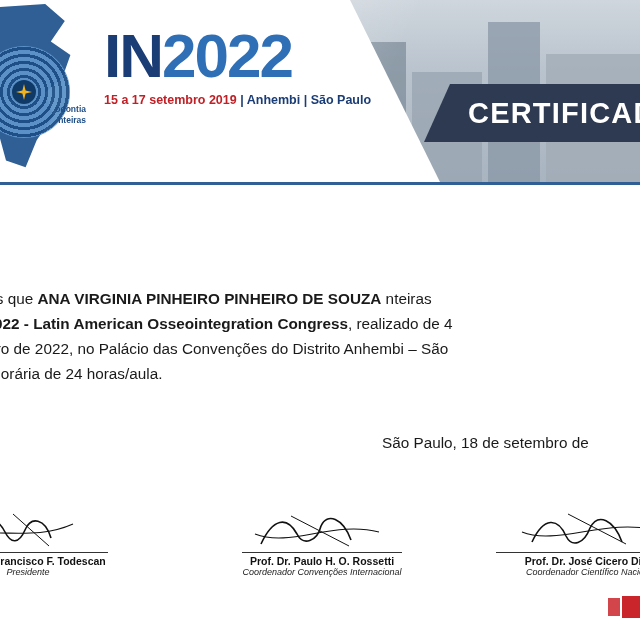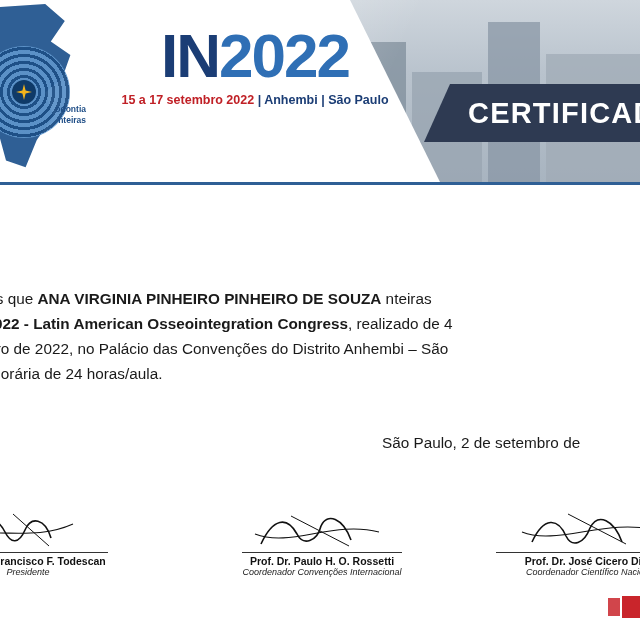--- a/index.html
+++ b/index.html
@@ -142,23 +142,23 @@
     color: #1f4e87;
     font-size: 8.5px;
     font-weight: bold;
     line-height: 11px;
     text-align: right;
   }
 
   
   .logo-block {
     position: absolute;
-    left: 110px; top: 24px;
+    left: 104px; top: 24px;
     width: 290px;
-    text-align: center;
+    text-align: left;
   }
   .logo-main {
     font-size: 62px;
     font-weight: bold;
     line-height: 64px;
     letter-spacing: -2px;
     color: #1f3f78;
     white-space: nowrap;
   }
   .logo-main .in {
@@ -296,39 +296,39 @@
       <div class="map-ring-core"></div>
       <div class="map-spark"></div>
     </div>
     <div class="map-label">odontia<br>nteiras</div>
 
     <div class="logo-block">
       <div class="logo-main">
         <span class="in">IN</span><span class="yr">2022</span>
       </div>
       <div class="logo-date">
-        <span class="red">15 a 17 setembro 2022</span>
+        <span class="red">15 a 17 setembro 2019</span>
         <span>|</span>
         <span>Anhembi</span>
         <span>|</span>
         <span>São Paulo</span>
       </div>
     </div>
   </div>
 
   <div class="header-rule"></div>
 
   <div class="body-text">
     <div class="line"><span>amos que </span><b>ANA VIRGINIA PINHEIRO PINHEIRO DE SOUZA</b><span> nteiras</span></div>
     <div class="line"><b>IN 2022 - Latin American Osseointegration Congress</b><span>, realizado de 4</span></div>
     <div class="line">embro de 2022, no Palácio das Convenções do Distrito Anhembi – São</div>
     <div class="line">rga horária de 24 horas/aula.</div>
   </div>
 
-  <div class="place-date-inner">São Paulo, 2 de setembro de</div>
+  <div class="place-date-inner">São Paulo, 18 de setembro de</div>
 
   <div class="sign sign-1">
     <div class="scribble">
       <svg width="150" height="44" viewBox="0 0 150 44">
         <path d="M18 34 C30 6, 44 8, 52 24 C58 36, 66 36, 72 22 C78 8, 92 10, 98 30" fill="none" stroke="#111" stroke-width="1.6"></path>
         <path d="M10 30 C40 18, 80 34, 120 16" fill="none" stroke="#111" stroke-width="1.1"></path>
         <path d="M60 6 L96 38" fill="none" stroke="#111" stroke-width="1"></path>
       </svg>
     </div>
     <div class="name">Prof. Dr. Francisco F. Todescan</div>

